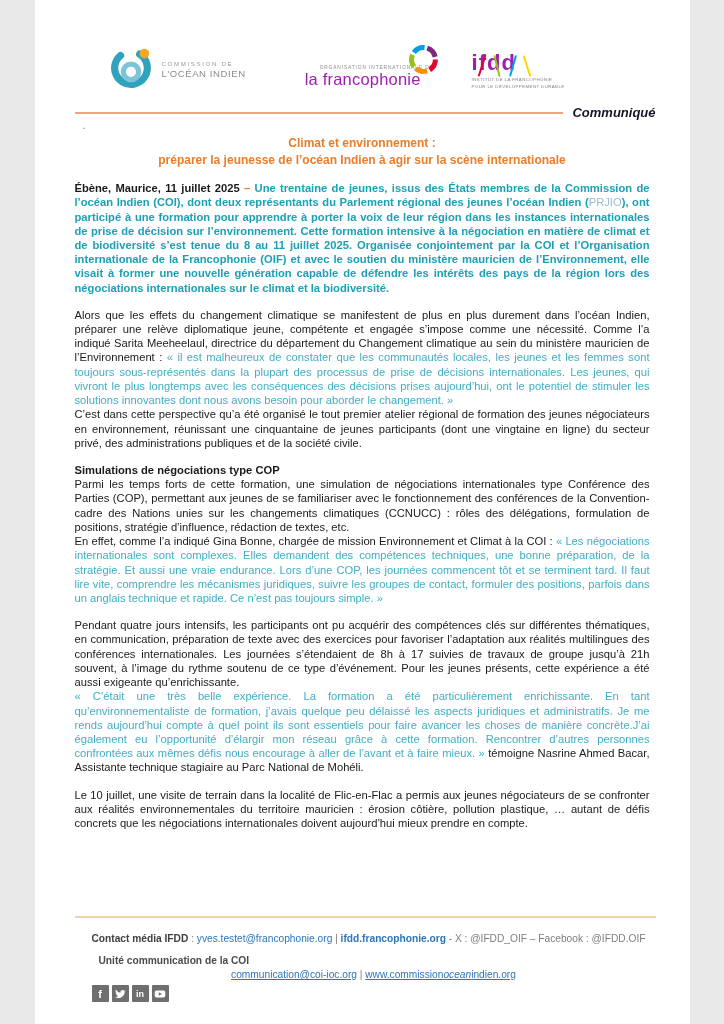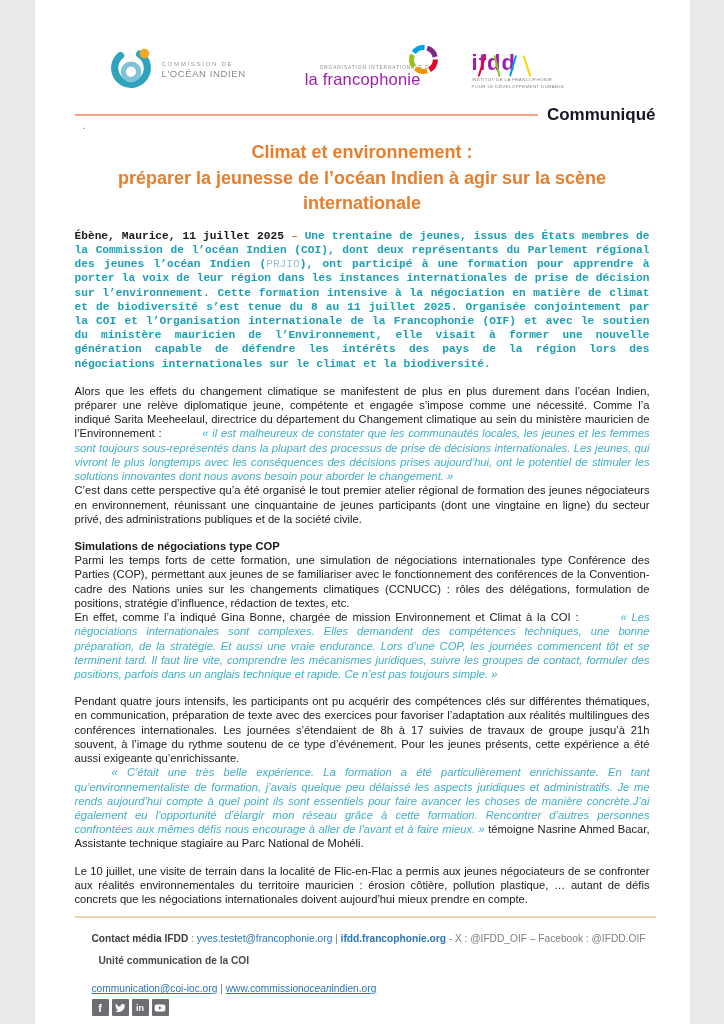--- a/index.html
+++ b/index.html
@@ -22,42 +22,42 @@
   .logo-ifdd{margin-left:38px;padding-top:2px;}
   .ifdd-word{position:relative;font-size:22px;font-weight:bold;color:#a21caf;letter-spacing:1px;line-height:1;display:inline-block;}
   .ifdd-word .stripe{position:absolute;width:2.4px;height:22px;top:3px;border-radius:1px;}
   .st-red{left:9px;background:#E4032E;transform:rotate(18deg);}
   .st-grn{left:24px;background:#95C11F;transform:rotate(-14deg);}
   .st-blu{left:40px;background:#009FE3;transform:rotate(16deg);}
   .st-yel{left:54px;background:#FFD500;transform:rotate(-18deg);}
   .ifdd-sub{font-size:4.4px;letter-spacing:.4px;color:#8a7d7d;line-height:1.5;margin-top:3px;}
   .rule-row{display:flex;align-items:center;margin-top:9px;}
   .orange-rule{flex:1;height:2px;background:#F2A47E;}
-  .doc-type{font-size:17px;font-weight:bold;color:#15152a;padding-left:9px;}
+  .doc-type{font-size:13px;font-weight:bold;font-style:italic;color:#15152a;padding-left:9px;}
   
   .content{margin:0 40px;}
   .stray{position:absolute;left:48px;top:120px;color:#777;font-size:10px;}
-  .title{margin-top:15px;text-align:center;color:#E87E2B;font-weight:bold;font-size:18px;line-height:1.42;}
+  .title{margin-top:15px;text-align:center;color:#E87E2B;font-weight:bold;font-size:12px;line-height:1.42;}
   .para{font-size:11.2px;line-height:1.27;text-align:justify;}
-  .lead{margin-top:12px;font-weight:bold;color:#1BA0B5;font-family:Liberation Mono, monospace;}
+  .lead{margin-top:12px;font-weight:bold;color:#1BA0B5;}
   .dateline{color:#1a1a1a;}
   .lead-dash{color:#E87E2B;}
   .prjio{color:#96BECD;font-weight:normal;}
   .block{margin-top:13px;}
-  .quote{color:#41AFC4;font-style:italic;margin-left:37px;}
+  .quote{color:#41AFC4;}
   .heading{font-weight:bold;}
   
   .footer{position:absolute;left:40px;right:34px;top:916px;}
   .f-rule{height:2px;background:#EDD2B2;}
   .f-contact{margin:15px 0 0 17px;font-size:10.2px;color:#7F7F7F;}
   .f-label{font-weight:bold;color:#404040;}
   .f-link{color:#2E75B6;text-decoration:none;}
   .f-link-bold{font-weight:bold;}
   .f-unit{margin:11px 0 0 17px;font-size:10.2px;font-weight:bold;color:#4a4a4a;padding-left:7px;}
-  .f-links{margin:17px 0 0 17px;font-size:10.2px;color:#7F7F7F;}
+  .f-links{margin:3px 0 0 17px;font-size:10.2px;color:#7F7F7F;text-align:center;}
   .f-links a{color:#2E75B6;text-decoration:underline;}
   .f-social{margin:5px 0 0 17px;display:flex;gap:3px;}
   .s-icon{width:17px;height:17px;background:#6D6E71;color:#fff;display:flex;align-items:center;justify-content:center;
           font-weight:bold;font-size:11px;cursor:pointer;border-radius:1px;}
   .s-icon.li{font-size:9px;}
 </style>
 </head>
 <body>
 
 <div class="page">

